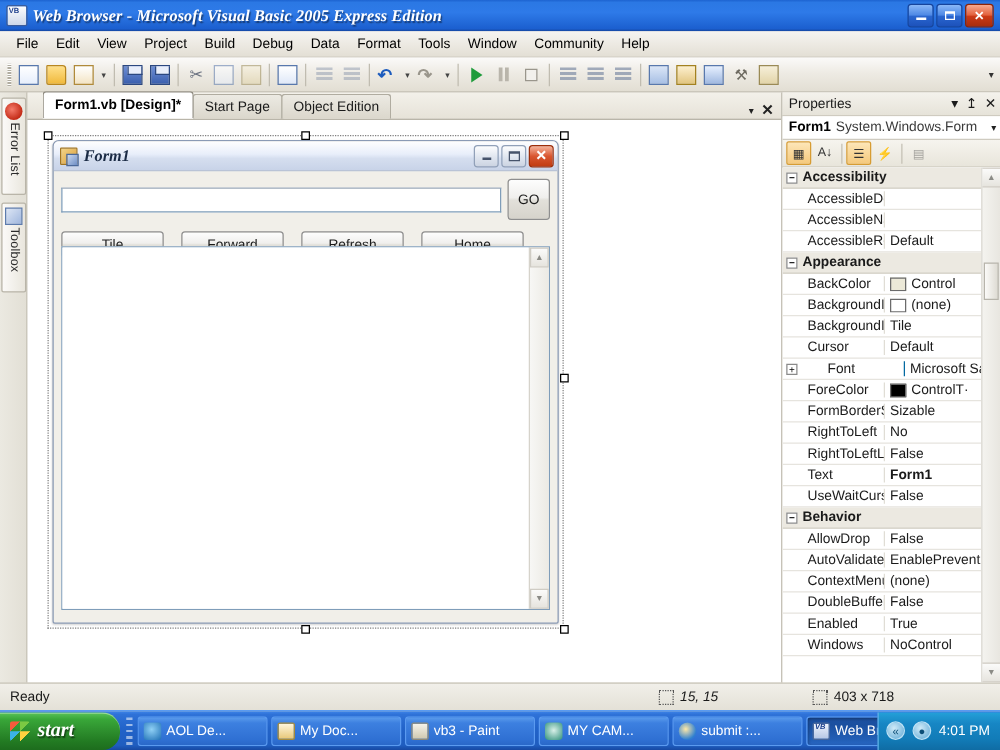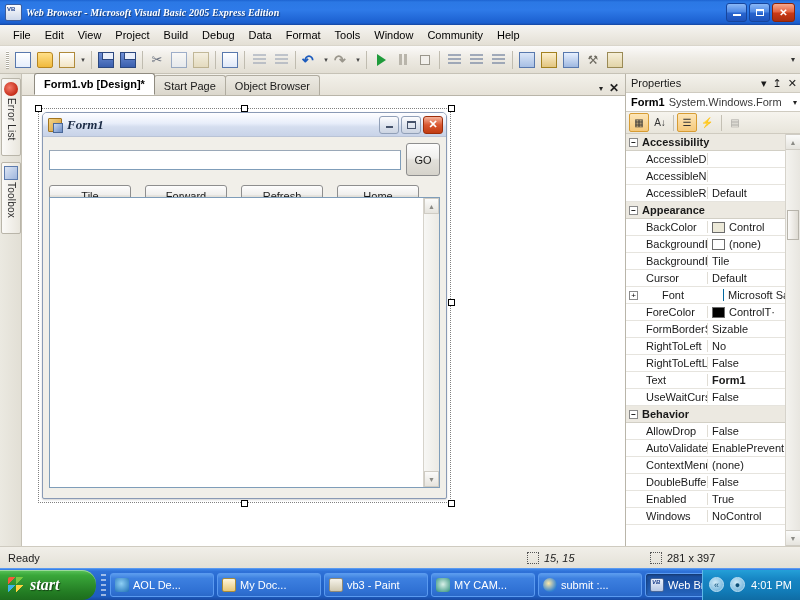--- a/index.html
+++ b/index.html
@@ -24,21 +24,21 @@
     background: linear-gradient(180deg,#fdfdfd,#cdd8ea);
     border: 1px solid #3a5c9c; border-radius: 2px;
     position: relative; flex: none;
   }
   .titlebar .tb-icon:before {
     content: "VB"; position: absolute; left: 1px; top: 1px;
     font-size: 6px; font-weight: bold; color: #1c3f8c;
     font-family: "Liberation Sans", sans-serif;
   }
   .titlebar .tb-title {
-    color: #fff; font-size: 10px; font-weight: bold; font-style: italic;
+    color: #fff; font-size: 13px; font-weight: bold; font-style: italic;
     font-family: "Liberation Serif", serif;
     text-shadow: 1px 1px 1px rgba(0,0,0,0.45);
     white-space: nowrap; letter-spacing: 0.1px;
   }
   .titlebar .tb-btns { margin-left: auto; display: flex; gap: 2px; padding-right: 3px; }
   .winbtn {
     width: 21px; height: 19px; border-radius: 3px;
     border: 1px solid #17459c;
     background: linear-gradient(180deg,#7fb0f5 0%,#4b86e4 45%,#2a66cf 55%,#traversal 100%);
     background: linear-gradient(180deg,#8ab8f7 0%,#4d88e5 48%,#2a66cf 52%,#1d52bb 100%);
@@ -518,21 +518,21 @@
     </div>
     <div class="vtab" style="top:88px; height:72px;">
       <span class="vicon tbox"></span>
       <span class="vlabel">Toolbox</span>
     </div>
   </div>
 
   <div class="tabstrip">
     <div class="dtab active">Form1.vb [Design]*</div>
     <div class="dtab">Start Page</div>
-    <div class="dtab">Object Browser</div>
+    <div class="dtab">Object Edition</div>
     <div class="ts-right">
       <span class="caret">▾</span>
       <span class="xbtn">✕</span>
     </div>
   </div>
 
   <div class="designer">
     <div class="formsel"></div>
 
     <div class="form-win">
@@ -734,21 +734,21 @@
   </div>
 
   <div class="statusbar">
     <span class="sb-ready">Ready</span>
     <span class="sb-cell pos">
       <i class="sb-ico"></i>
       <span>15, 15</span>
     </span>
     <span class="sb-cell size">
       <i class="sb-ico"></i>
-      <span>281 x 397</span>
+      <span>403 x 718</span>
     </span>
   </div>
 
   <div class="taskbar">
     <div class="startbtn">
       <span class="flag"></span>
       <span class="slabel">start</span>
     </div>
     <div class="tb-grip"></div>
     <div class="tasks">

